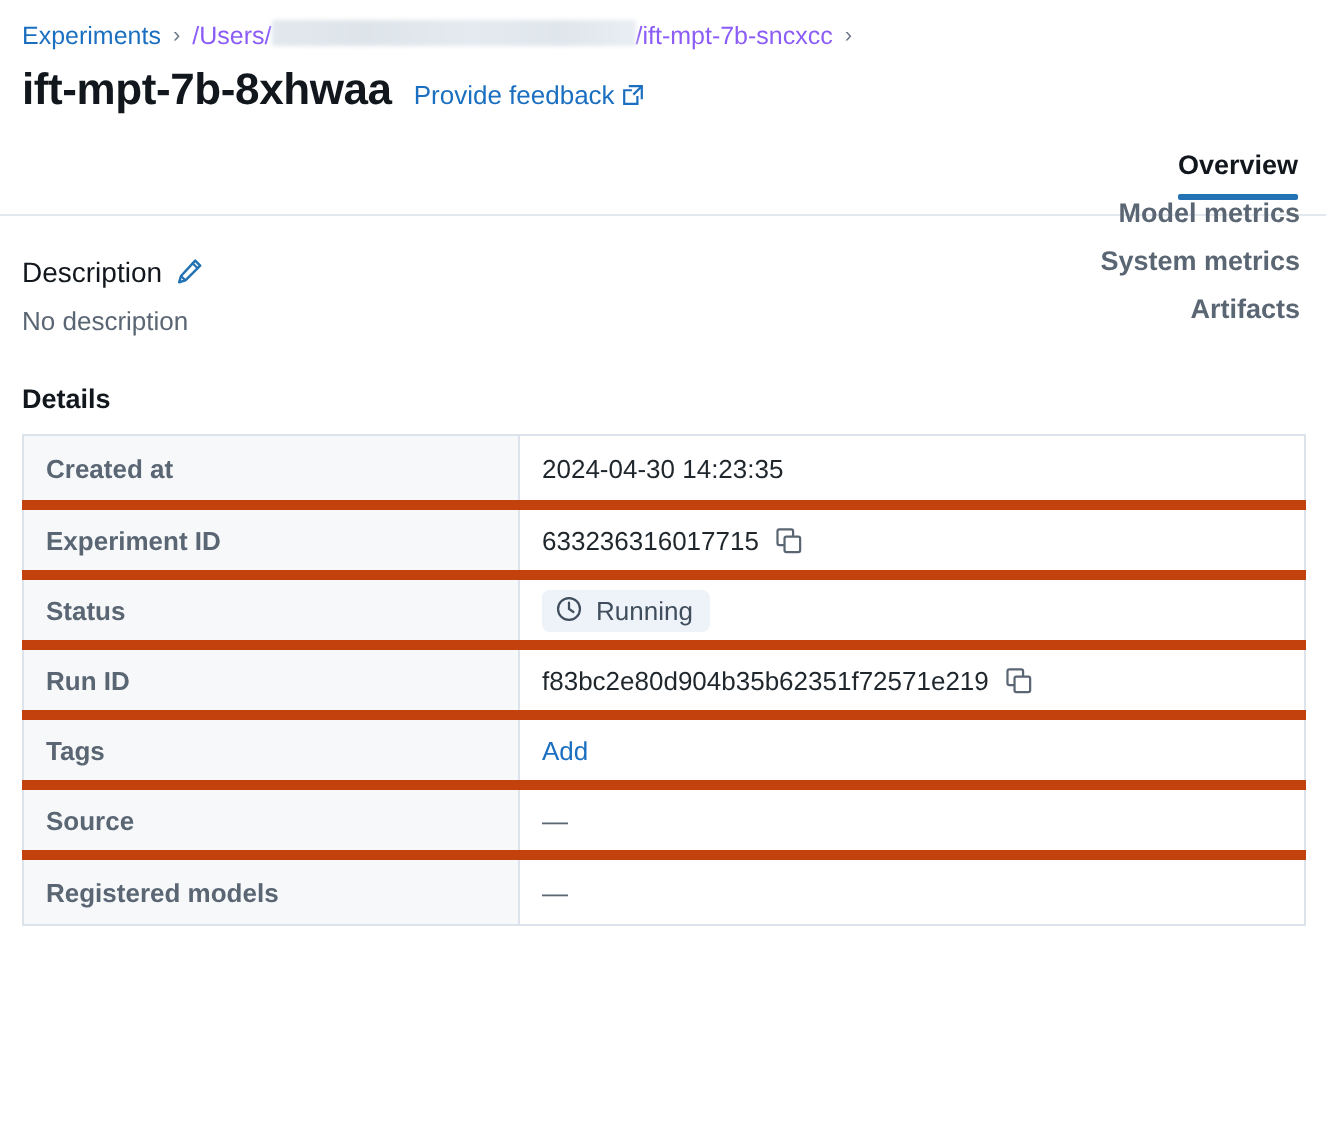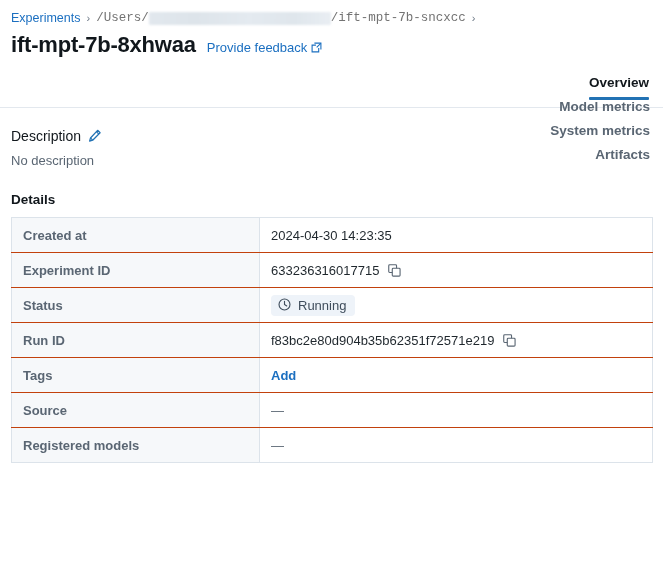--- a/index.html
+++ b/index.html
@@ -28,24 +28,22 @@
     color: #1b6fc0;
     cursor: pointer;
   }
   .crumb-sep {
     color: #6b7785;
     margin: 0 6px;
     font-size: 11px;
   }
   .crumb-path {
     display: flex;
-    align-items: center;
-    color: #737373;
+    color: #8b5cf6;
     cursor: pointer;
-    font-family: Liberation Mono, monospace;
   }
   .redact-inline {
     display: inline-block;
     width: 182px;
     height: 13px;
     margin: 0 0px;
     background: linear-gradient(90deg,#e2e8ee 0%,#dde4ea 25%,#e4eaf0 55%,#dfe6ec 80%,#e9eef3 100%);
     filter: blur(1.1px);
     border-radius: 1px;
     vertical-align: middle;
@@ -138,21 +136,21 @@
   }
   .details-table {
     margin: 10px 10px 0 11px;
     border: 1px solid #dce3ea;
     border-collapse: collapse;
     width: 642px;
     table-layout: fixed;
   }
   .details-table tr { height: 35px; }
   .details-table td {
-    border-bottom: 1px solid #c2410c;
+    border-bottom: 5px solid #c2410c;
     padding: 0 0 0 11px;
     font-size: 13px;
     vertical-align: middle;
   }
   .details-table tr:last-child td { border-bottom: none; }
   td.lbl {
     width: 236px;
     background: #f6f8fa;
     border-right: 1px solid #dce3ea;
     font-weight: bold;
@@ -163,21 +161,21 @@
     background: #ffffff;
     color: #1f272d;
   }
   .val-inner {
     display: flex;
     align-items: center;
     gap: 9px;
   }
   .copy-btn { line-height: 0; cursor: pointer; }
   .dash { color: #5a6673; }
-  .link-add { color: #1b6fc0; cursor: pointer; font-weight: bold; }
+  .link-add { color: #1b6fc0; cursor: pointer; }
 
   .redact-block {
     display: inline-block;
     width: 192px;
     height: 17px;
     background: linear-gradient(90deg,#eceff2 0%,#e2e6ea 20%,#e9ecef 45%,#e1e5e9 70%,#f0f2f4 100%);
     filter: blur(1.6px);
     border-radius: 2px;
   }
 

